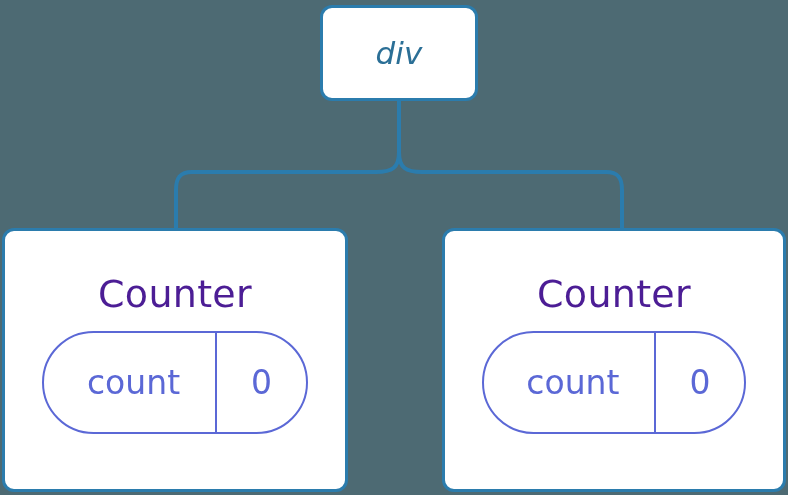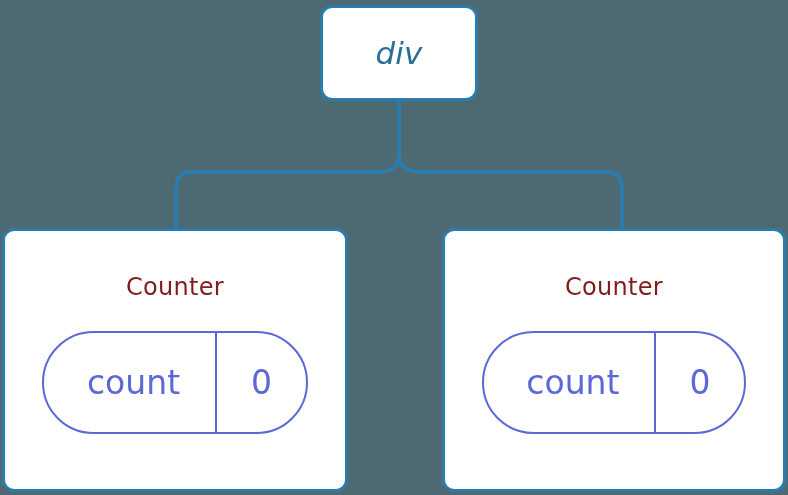--- a/index.html
+++ b/index.html
@@ -58,29 +58,29 @@
   
   .node-child {
     top: 228px;
     height: 264px;
     padding-top: 44px;
   }
   .node-child-left  { left: 2px;   width: 346px; }
   .node-child-right { left: 442px; width: 344px; }
 
   .node-child .node-label {
-    font-size: 24px;
-    color: #7f1d1d;
+    font-size: 38px;
+    color: #4c1d95;
     line-height: 1;
     letter-spacing: .3px;
   }
 
   
   .state-pill {
-    margin-top: 32px;
+    margin-top: 18px;
     display: flex;
     align-items: stretch;
     height: 103px;
     border: 2px solid #5b68d6;
     border-radius: 52px;
     box-sizing: border-box;
     background: #ffffff;
     overflow: hidden;
   }
   .state-key, .state-val {

